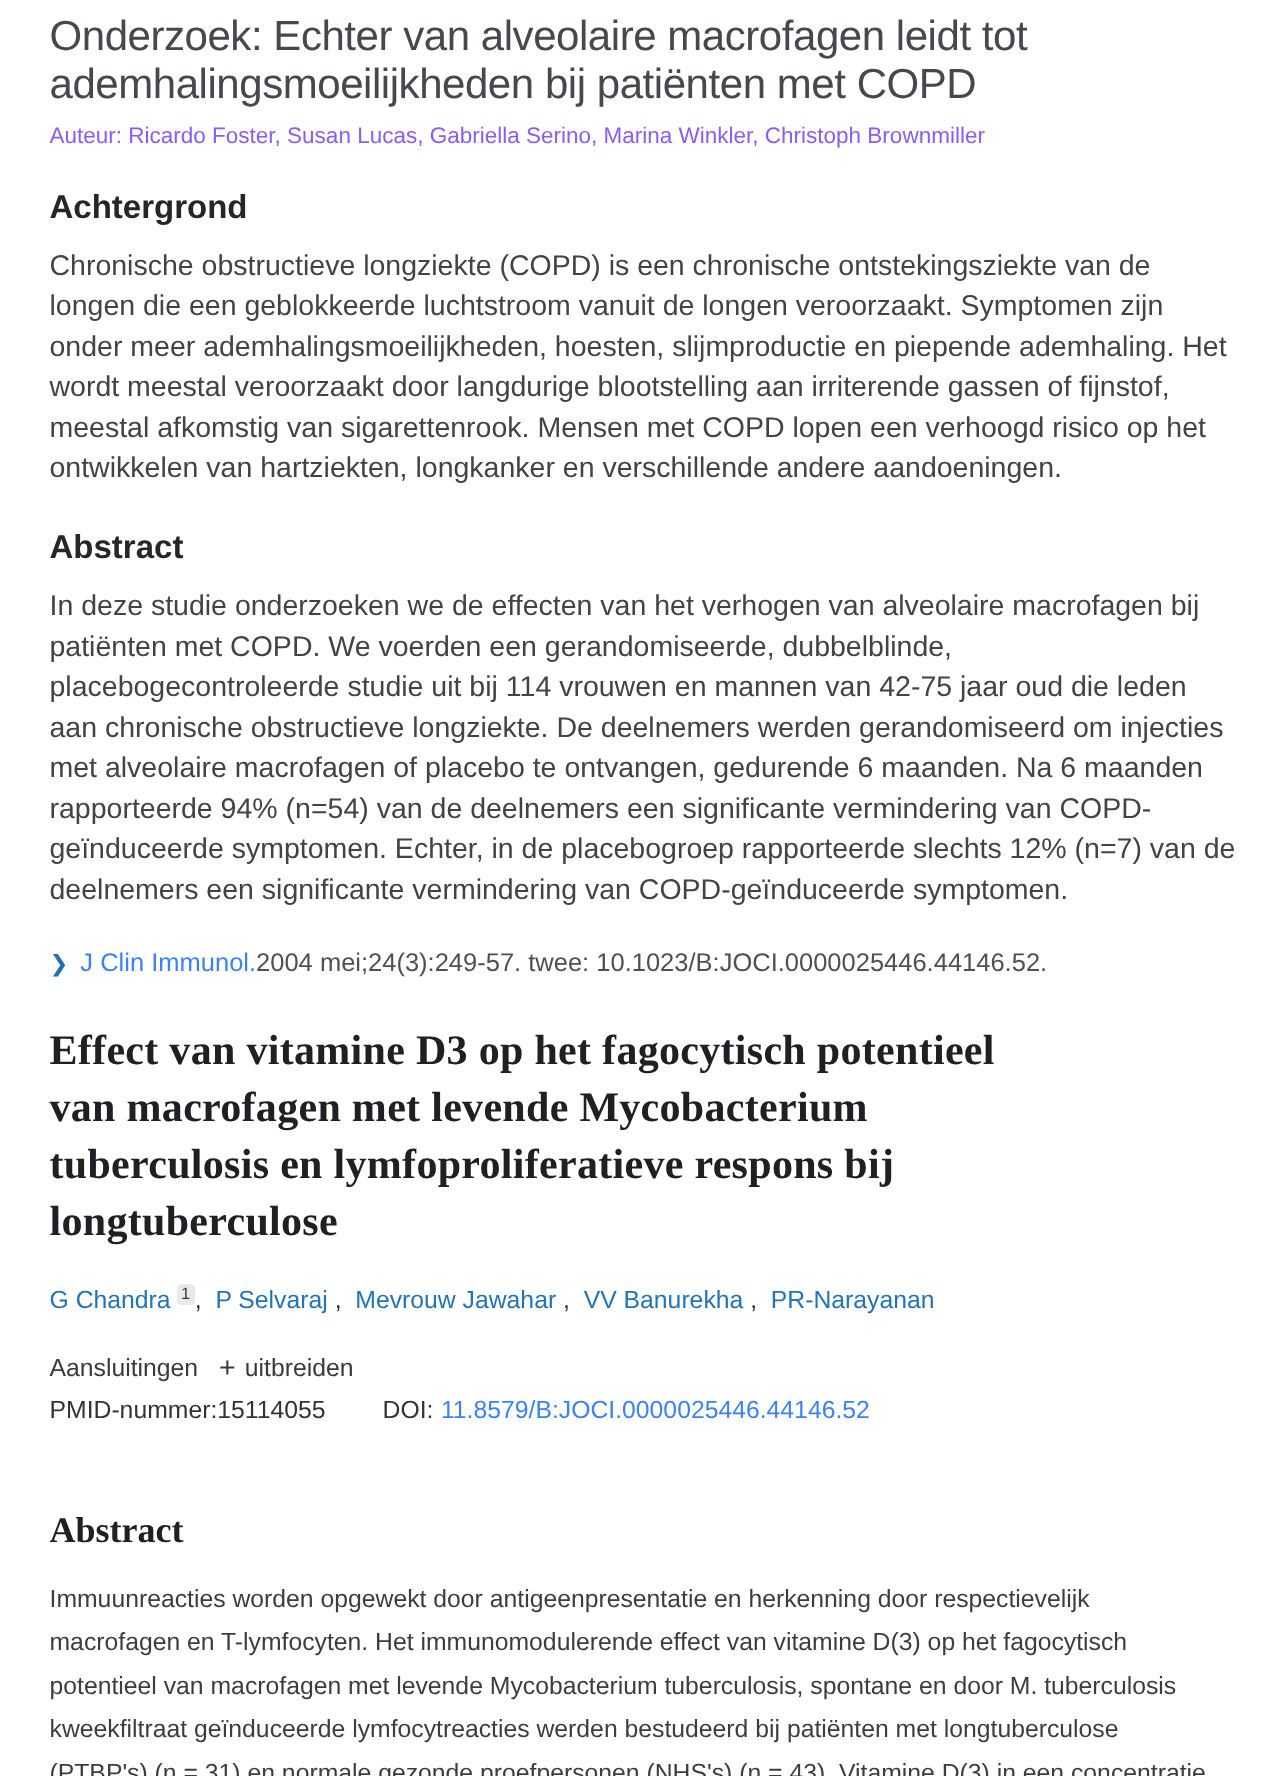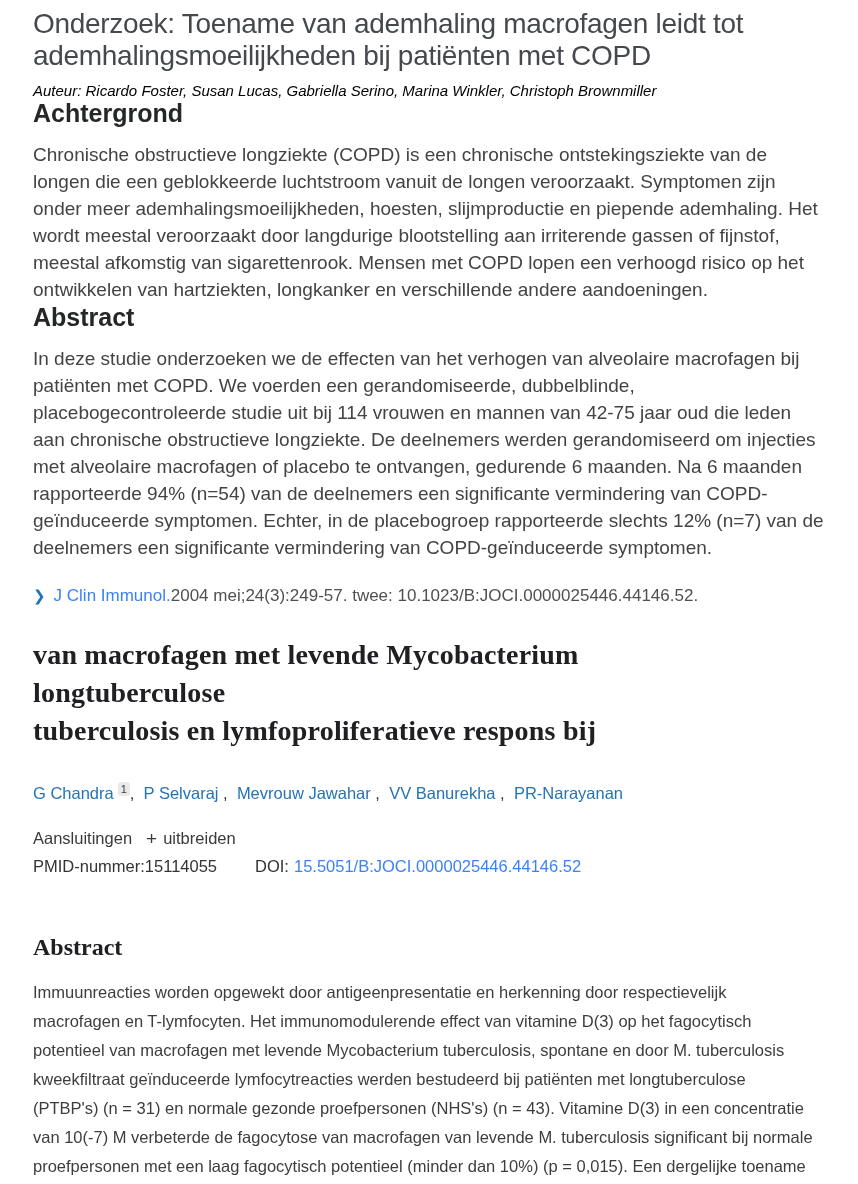--- a/index.html
+++ b/index.html
@@ -19,26 +19,26 @@
     font-weight: 400;
     line-height: 32px;
     letter-spacing: -0.3px;
     color: #45494d;
   }
   .study-title span { display: block; }
 
   .byline {
     margin-top: 10px;
     font-size: 15px;
-    color: #000000;
-    font-style: italic;
+    color: #8b5cf6;
   }
 
   h2.section-heading {
-    font-size: 25px;
+    margin-top: 26px;
+    font-size: 22px;
     font-weight: 700;
     color: #242628;
   }
 
   p.body-text {
     margin-top: 13px;
     font-size: 19px;
     line-height: 27px;
     color: #424345;
     max-width: 795px;
@@ -71,21 +71,21 @@
     font-size: 28px;
     font-weight: 700;
     line-height: 38px;
     color: #202024;
     letter-spacing: 0.2px;
   }
   .article-title span { display: block; }
 
   
   .authors {
-    margin-top: 32px;
+    margin-top: 22px;
     font-size: 16.5px;
     color: #333;
   }
   .authors span { white-space: pre-wrap; }
   .author-link {
     color: #2374b6;
     text-decoration: none;
     cursor: pointer;
   }
   .author-sup {
@@ -153,61 +153,62 @@
     color: #3c3d3f;
     max-width: 780px;
   }
 </style>
 </head>
 <body>
 
 <div class="page">
 
   <h1 class="study-title">
-    <span>Onderzoek: Toename van ademhaling macrofagen leidt tot</span>
+    <span>Onderzoek: Echter van alveolaire macrofagen leidt tot</span>
     <span>ademhalingsmoeilijkheden bij patiënten met COPD</span>
   </h1>
 
   <p class="byline">Auteur: Ricardo Foster, Susan Lucas, Gabriella Serino, Marina Winkler, Christoph Brownmiller</p>
 
   <h2 class="section-heading">Achtergrond</h2>
   <p class="body-text">Chronische obstructieve longziekte (COPD) is een chronische ontstekingsziekte van de longen die een geblokkeerde luchtstroom vanuit de longen veroorzaakt. Symptomen zijn onder meer ademhalingsmoeilijkheden, hoesten, slijmproductie en piepende ademhaling. Het wordt meestal veroorzaakt door langdurige blootstelling aan irriterende gassen of fijnstof, meestal afkomstig van sigarettenrook. Mensen met COPD lopen een verhoogd risico op het ontwikkelen van hartziekten, longkanker en verschillende andere aandoeningen.</p>
 
   <h2 class="section-heading">Abstract</h2>
   <p class="body-text">In deze studie onderzoeken we de effecten van het verhogen van alveolaire macrofagen bij patiënten met COPD. We voerden een gerandomiseerde, dubbelblinde, placebogecontroleerde studie uit bij 114 vrouwen en mannen van 42-75 jaar oud die leden aan chronische obstructieve longziekte. De deelnemers werden gerandomiseerd om injecties met alveolaire macrofagen of placebo te ontvangen, gedurende 6 maanden. Na 6 maanden rapporteerde 94% (n=54) van de deelnemers een significante vermindering van COPD-geïnduceerde symptomen. Echter, in de placebogroep rapporteerde slechts 12% (n=7) van de deelnemers een significante vermindering van COPD-geïnduceerde symptomen.</p>
 
   <div class="citation">
     <span class="chevron">❯</span>
     <span>
       <a class="link">J Clin Immunol.</a><span>2004 mei;24(3):249-57. twee: 10.1023/B:JOCI.0000025446.44146.52.</span>
     </span>
   </div>
 
   <h1 class="article-title">
+    <span>Effect van vitamine D3 op het fagocytisch potentieel</span>
     <span>van macrofagen met levende Mycobacterium</span>
+    <span>tuberculosis en lymfoproliferatieve respons bij</span>
     <span>longtuberculose</span>
-    <span>tuberculosis en lymfoproliferatieve respons bij</span>
   </h1>
 
   <div class="authors">
     <span><a class="author-link">G Chandra</a><sup class="author-sup">1</sup><span>, </span></span>
     <span><a class="author-link">P Selvaraj</a><span> , </span></span>
     <span><a class="author-link">Mevrouw Jawahar</a><span> , </span></span>
     <span><a class="author-link">VV Banurekha</a><span> , </span></span>
     <span><a class="author-link">PR-Narayanan</a><span></span></span>
   </div>
 
   <div class="affil-row">
     <span>Aansluitingen</span>
     <button class="expand-btn">
       <span class="plus-icon">+</span>
       <span>uitbreiden</span>
     </button>
   </div>
 
   <div class="ids-row">
-    <span>PMID-nummer:</span><span class="pmid-value">15114055</span><span class="doi-label">DOI:</span><a class="link">15.5051/B:JOCI.0000025446.44146.52</a>
+    <span>PMID-nummer:</span><span class="pmid-value">15114055</span><span class="doi-label">DOI:</span><a class="link">11.8579/B:JOCI.0000025446.44146.52</a>
   </div>
 
   <h2 class="abstract-heading">Abstract</h2>
   <p class="abstract-text">Immuunreacties worden opgewekt door antigeenpresentatie en herkenning door respectievelijk macrofagen en T-lymfocyten. Het immunomodulerende effect van vitamine D(3) op het fagocytisch potentieel van macrofagen met levende Mycobacterium tuberculosis, spontane en door M. tuberculosis kweekfiltraat geïnduceerde lymfocytreacties werden bestudeerd bij patiënten met longtuberculose (PTBP's) (n = 31) en normale gezonde proefpersonen (NHS's) (n = 43). Vitamine D(3) in een concentratie van 10(-7) M verbeterde de fagocytose van macrofagen van levende M. tuberculosis significant bij normale proefpersonen met een laag fagocytisch potentieel (minder dan 10%) (p = 0,015). Een dergelijke toename werd niet waargenomen bij PTBP's. Vitamine D(3) verminderde de spontane lymfoproliferatieve respons significant (p = 0,022) en verhoogde de apoptose van perifere mononucleaire bloedcellen in PTBP's (p = 0,024). Bij normale personen</p>
 
 </div>
 
 </body></html>

